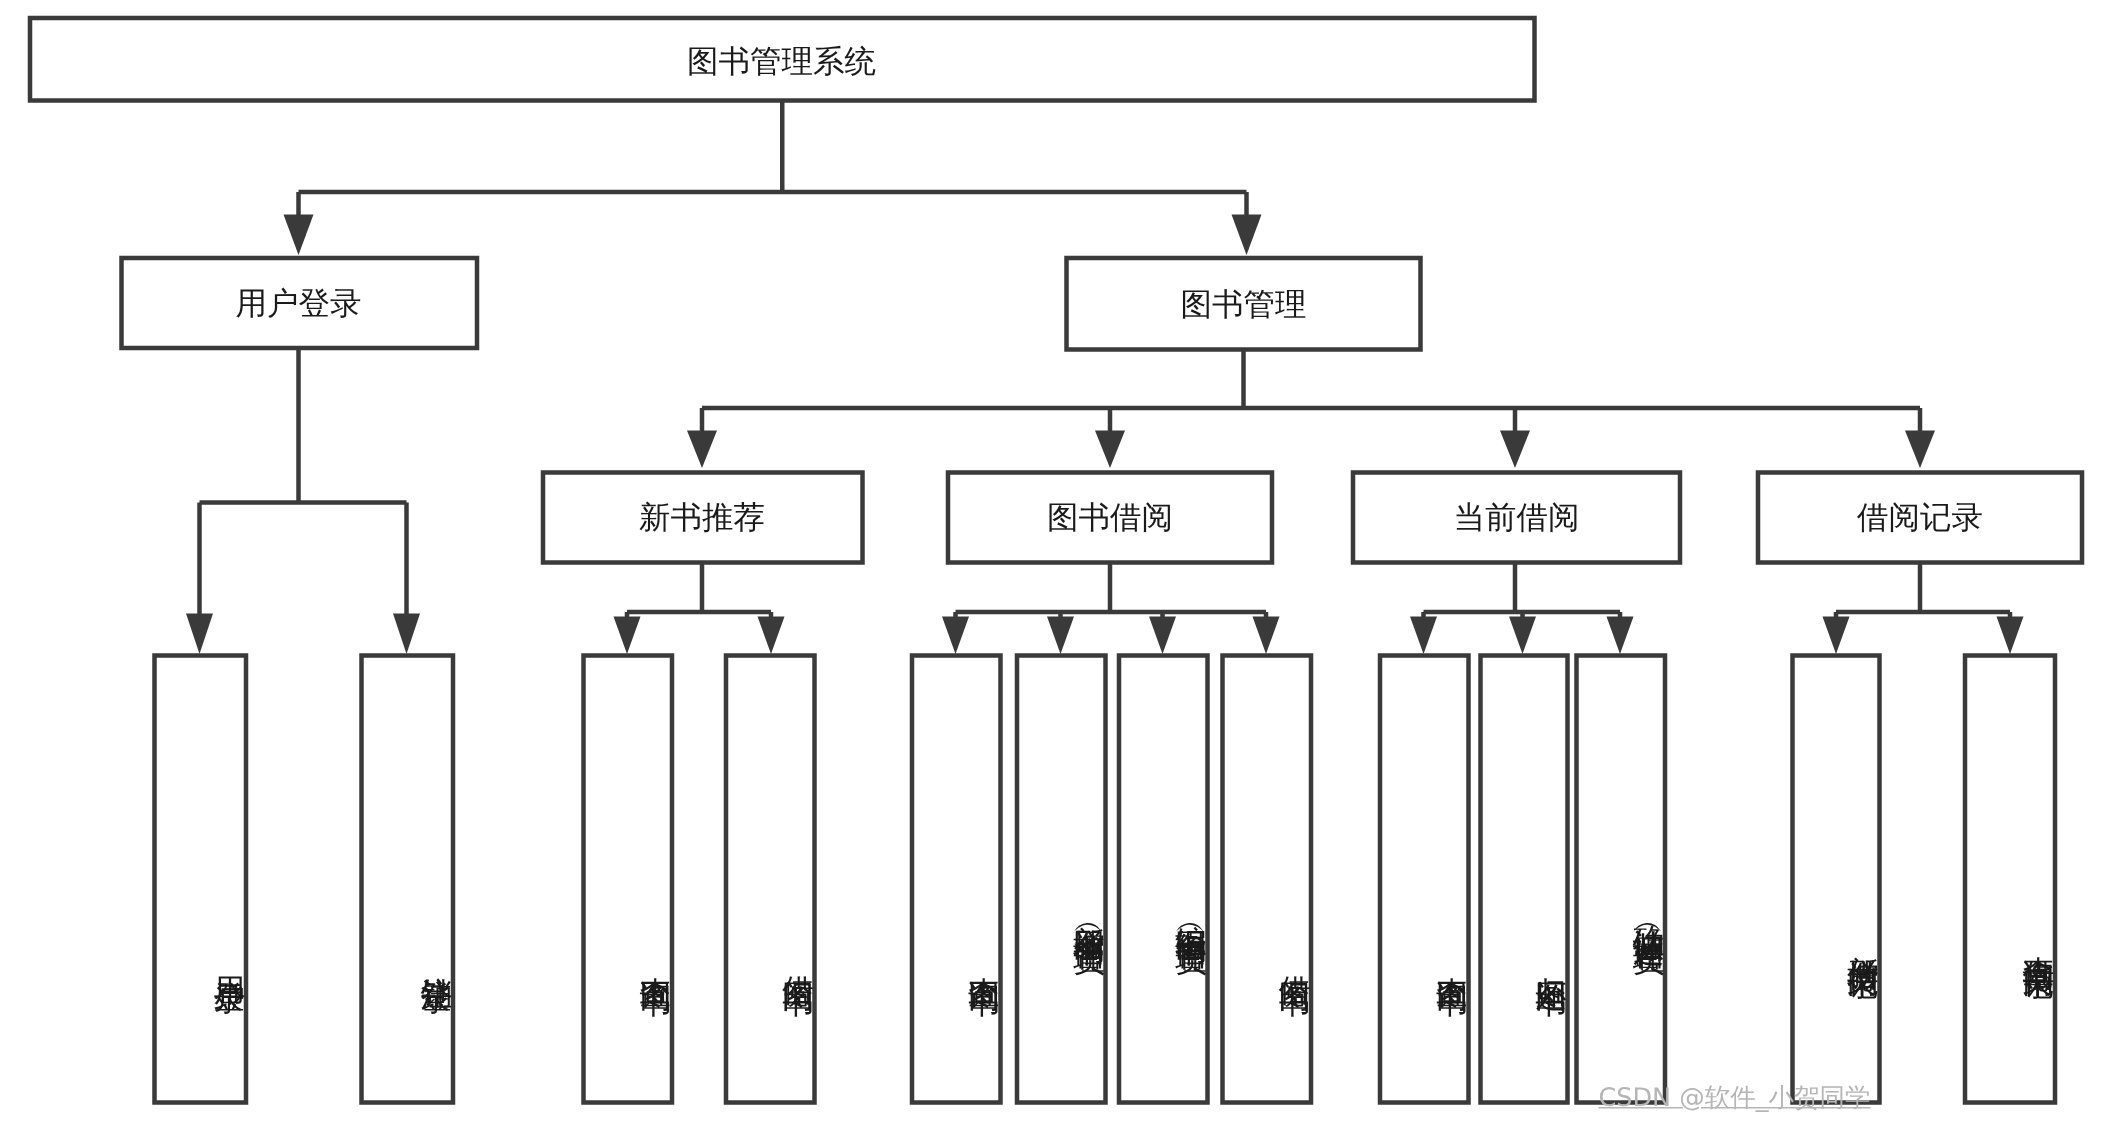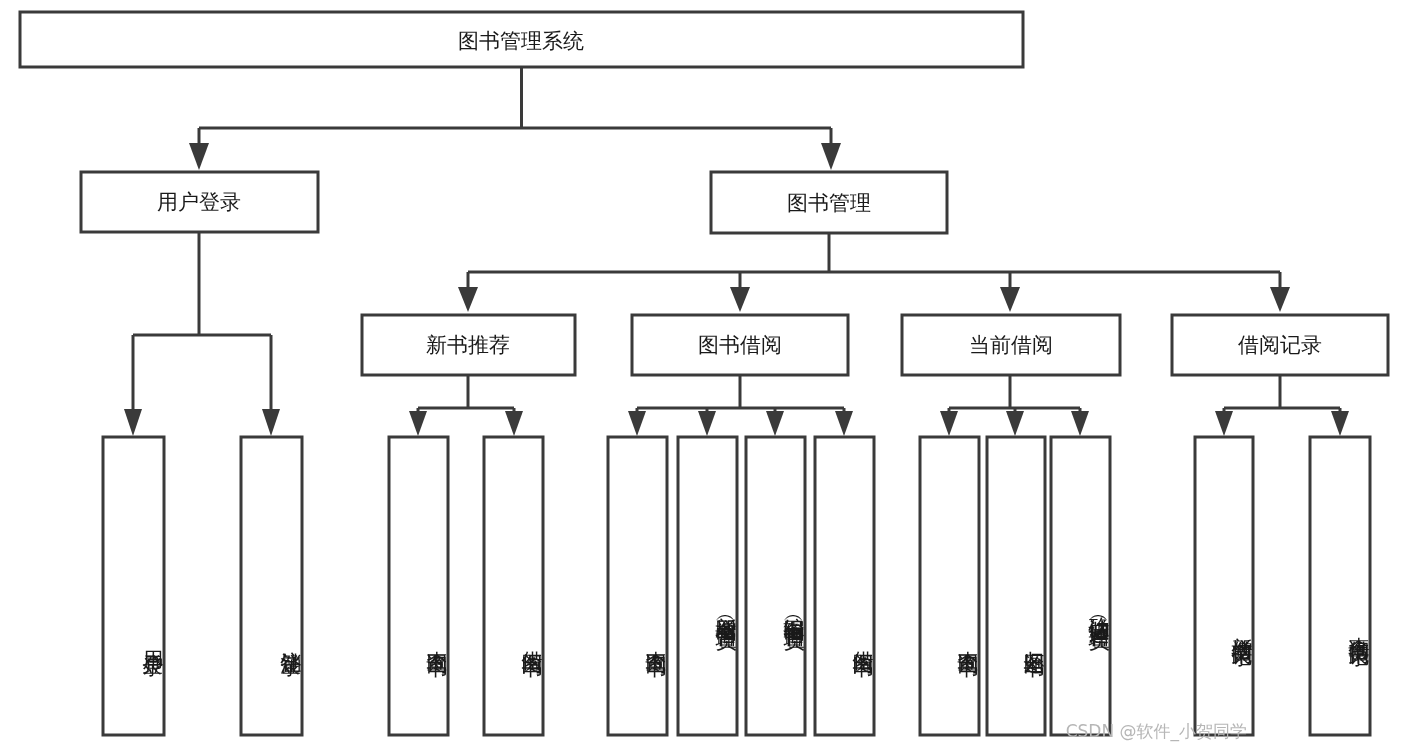--- a/index.html
+++ b/index.html
@@ -62,20 +62,21 @@
     pointer-events: none;
   }
   .watermark {
     position: absolute;
     right: 8px;
     bottom: 4px;
     font-family: "DejaVu Sans", "Liberation Sans", sans-serif;
     font-size: 17px;
     color: #b6b6b6;
     white-space: nowrap;
+    text-decoration: underline;
   }
 </style>
 </head>
 <body>
 
 <div id="diagram-root">
 
   <svg class="flow" viewBox="0 0 1405 747">
 
     <g>

